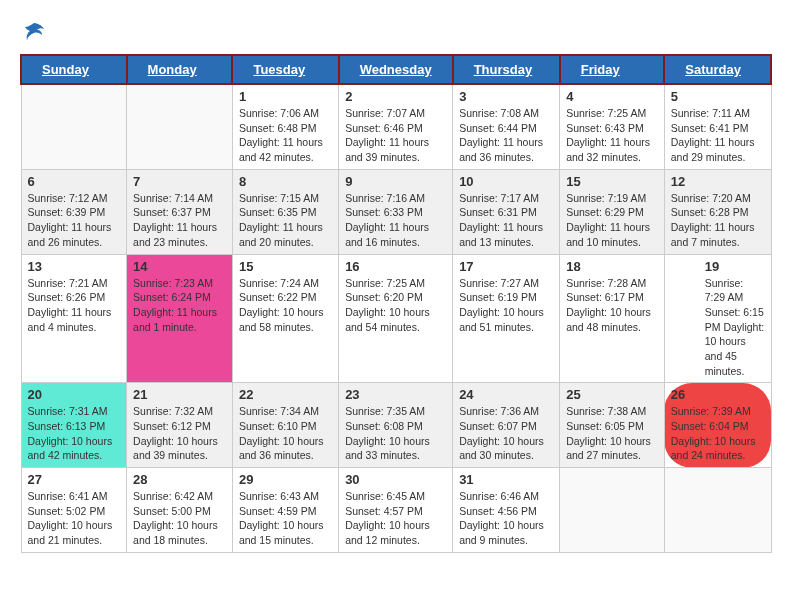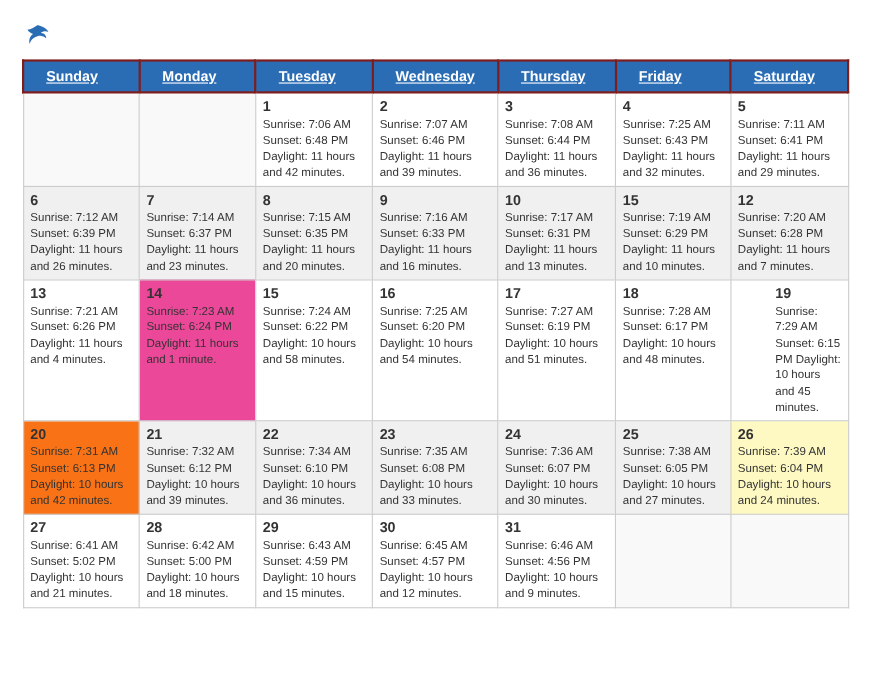--- a/index.html
+++ b/index.html
@@ -245,21 +245,21 @@
 Daylight: 10 hours and 48 minutes.</div>
         </td>
         <td style="background: rgb(255, 255, 255); padding-left: 40px;">
           <span class="day-number">19</span>
           <div class="day-info">Sunrise: 7:29 AM
 Sunset: 6:15 PM
 Daylight: 10 hours and 45 minutes.</div>
         </td>
       </tr>
       <tr>
-        <td style="background: #f97316;">
+        <td style="background: #5eead4;">
           <span class="day-number">20</span>
           <div class="day-info">Sunrise: 7:31 AM
 Sunset: 6:13 PM
 Daylight: 10 hours and 42 minutes.</div>
         </td>
         <td style="background: rgb(240, 240, 240);">
           <span class="day-number">21</span>
           <div class="day-info">Sunrise: 7:32 AM
 Sunset: 6:12 PM
 Daylight: 10 hours and 39 minutes.</div>
@@ -281,21 +281,21 @@
           <div class="day-info">Sunrise: 7:36 AM
 Sunset: 6:07 PM
 Daylight: 10 hours and 30 minutes.</div>
         </td>
         <td style="background: rgb(240, 240, 240);">
           <span class="day-number">25</span>
           <div class="day-info">Sunrise: 7:38 AM
 Sunset: 6:05 PM
 Daylight: 10 hours and 27 minutes.</div>
         </td>
-        <td style="background: #fef9c3;">
+        <td style="background: #ef4444; border-radius: 28px;">
           <span class="day-number">26</span>
           <div class="day-info">Sunrise: 7:39 AM
 Sunset: 6:04 PM
 Daylight: 10 hours and 24 minutes.</div>
         </td>
       </tr>
       <tr>
         <td style="background: rgb(255, 255, 255);">
           <span class="day-number">27</span>
           <div class="day-info">Sunrise: 6:41 AM

